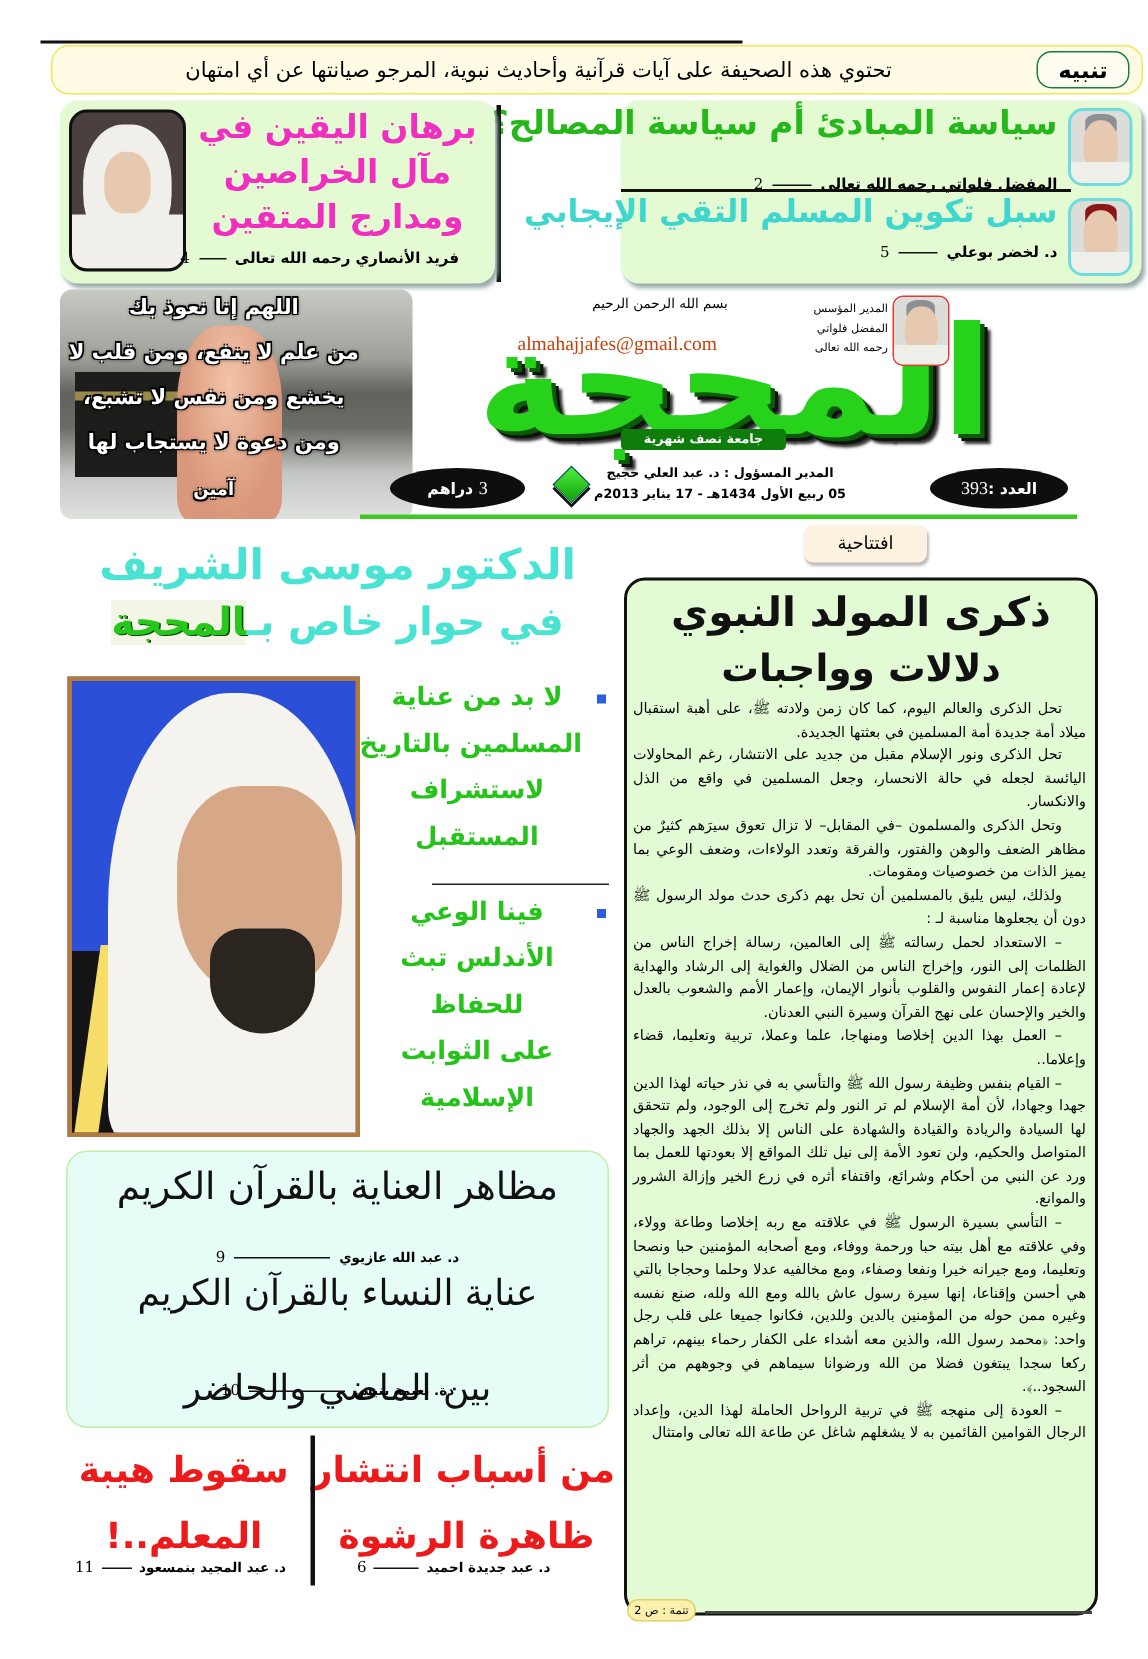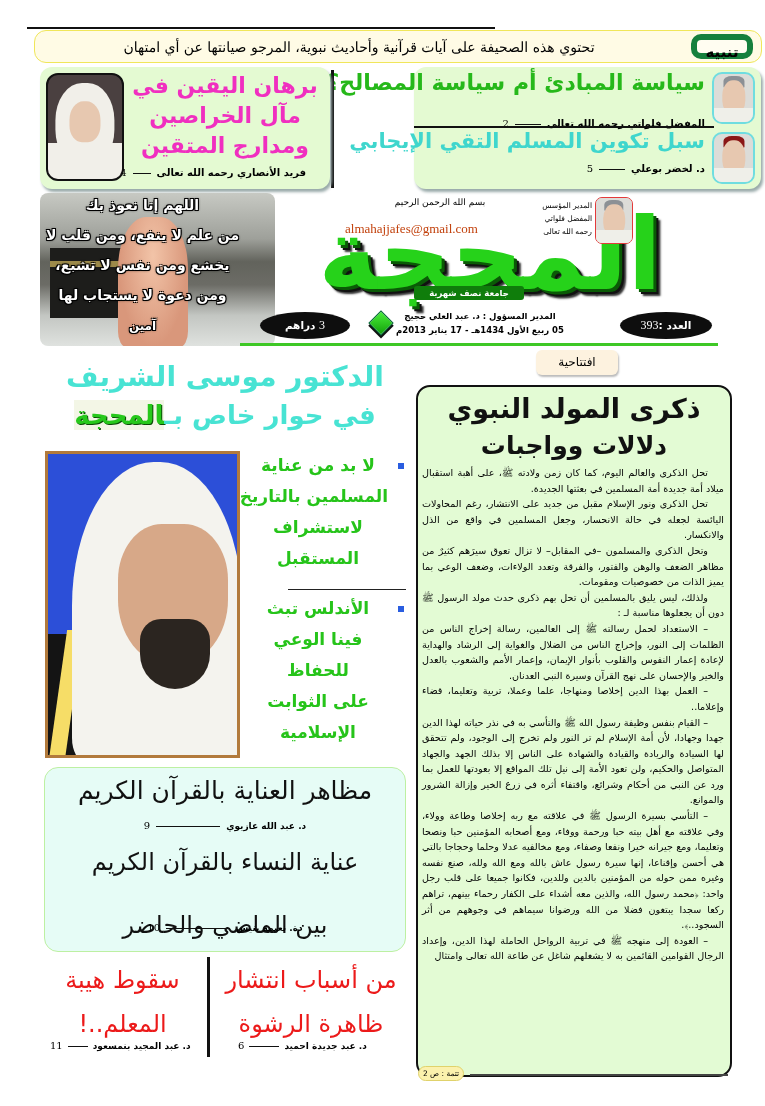--- a/index.html
+++ b/index.html
@@ -2,21 +2,21 @@
 <html><head>
 <meta charset="utf-8">
 <style>
   * { box-sizing: border-box; margin: 0; padding: 0; }
   html, body { width: 765px; height: 1106px; background: #ffffff; overflow: hidden; }
   body { position: relative; font-family: "DejaVu Sans", sans-serif; direction: rtl; color: #000; }
 
   .abs { position: absolute; }
   .top-rule-full { left: 27px; top: 27px; width: 468px; height: 2px; background: #111; }
   .notice { left: 34px; top: 30px; width: 728px; height: 33px; background: #fffbe5; border: 1.5px solid #f0e65a; border-radius: 12px; }
-  .notice-label { position: absolute; right: 8px; top: 3px; width: 62px; height: 25px; border: 6px solid #15803d; border-radius: 10px; background: #fffdf1; text-align: center; font-weight: bold; font-size: 15px; line-height: 25px; }
+  .notice-label { position: absolute; right: 8px; top: 3px; width: 62px; height: 25px; border: 1px solid #15803d; border-radius: 10px; background: #fffdf1; text-align: center; font-weight: bold; font-size: 15px; line-height: 25px; }
   .notice-text { position: absolute; right: 86px; top: 4px; left: 8px; font-family: "DejaVu Serif", serif; font-size: 14px; line-height: 24px; white-space: nowrap; overflow: hidden; text-align: center; }
 
   
   .tbox { background: #e4fad2; border-radius: 12px; box-shadow: 2px 3px 3px #9aa; }
   #box-right { left: 414px; top: 67px; width: 347px; height: 122px; }
   #box-left { left: 40px; top: 67px; width: 290px; height: 122px; }
   .sep-v { left: 331px; top: 70px; width: 3px; height: 118px; background: #111; }
   .sep-h { left: 414px; top: 126px; width: 300px; height: 2px; background: #111; }
 
   .thumb { position: absolute; border: 2px solid #6fdde0; border-radius: 10px; background: #dcdcd8; overflow: hidden; }
@@ -80,21 +80,21 @@
   .quote-rule { left: 288px; top: 589px; width: 118px; height: 1px; background: #222; }
 
   
   .quran-box { left: 44px; top: 767px; width: 362px; height: 185px; background: #e6fcf6; border: 1.5px solid #bdf0a2; border-radius: 14px; }
   .q-title { position: absolute; left: 0; width: 100%; text-align: center; font-weight: normal; color: #111; white-space: nowrap; }
   .q-by { position: absolute; left: 0; width: 100%; text-align: center; font-weight: bold; font-size: 9px; white-space: nowrap; }
   .q-by .dash { display: inline-block; width: 64px; height: 1px; background: #111; vertical-align: middle; margin: 0 6px; }
   .q-by .pg { font-family: "DejaVu Serif", serif; font-weight: normal; font-size: 10px; }
 
   
-  .red-title { position: absolute; text-align: center; font-weight: normal; color: #ec1a1a; white-space: nowrap; font-size: 24px; line-height: 44px; }
+  .red-title { position: absolute; text-align: center; font-weight: bold; color: #ec1a1a; white-space: nowrap; font-size: 24px; line-height: 44px; }
   .bottom-sep { left: 207px; top: 957px; width: 3px; height: 100px; background: #111; }
   .red-by { position: absolute; font-weight: bold; font-size: 9px; white-space: nowrap; }
   .red-by .dash { display: inline-block; width: 30px; height: 1px; background: #111; vertical-align: middle; margin: 0 5px; }
   .red-by .pg { font-family: "DejaVu Serif", serif; font-weight: normal; font-size: 10px; }
 </style>
 </head>
 <body>
 
 <div class="abs top-rule-full"></div>
 <div class="abs notice">
@@ -215,30 +215,30 @@
 <div class="bullet" style="left:398px; top:463px;"></div>
 <div class="quote" style="top:450px;">
   <div>لا بد من عناية</div>
   <div>المسلمين بالتاريخ</div>
   <div>لاستشراف</div>
   <div>المستقبل</div>
 </div>
 <div class="abs quote-rule"></div>
 <div class="bullet" style="left:398px; top:606px;"></div>
 <div class="quote" style="top:593px;">
+  <div>فينا الوعي</div>
   <div>الأندلس تبث</div>
-  <div>فينا الوعي</div>
   <div>للحفاظ</div>
   <div>على الثوابت</div>
   <div>الإسلامية</div>
 </div>
 
 <div class="abs quran-box">
   <a class="q-title" style="top:8px; font-size:25px;">مظاهر العناية بالقرآن الكريم</a>
-  <div class="q-by" style="top:52px;">
+  <div class="q-by" style="top:65px;">
     <span>د. عبد الله عازيوي</span><span class="dash"></span><span class="pg">9</span>
   </div>
   <a class="q-title" style="top:80px; font-size:24px;">عناية النساء بالقرآن الكريم</a>
   <div class="q-title" style="top:116px; font-size:24px;margin-top:27px;">بين الماضي والحاضر</div>
   <div class="q-by" style="top:154px;">
     <span>دة. نعيمة بنيس</span><span class="dash"></span><span class="pg">10</span>
   </div>
 </div>
 
 <a class="red-title" style="left:212px; top:958px; width:198px;">

